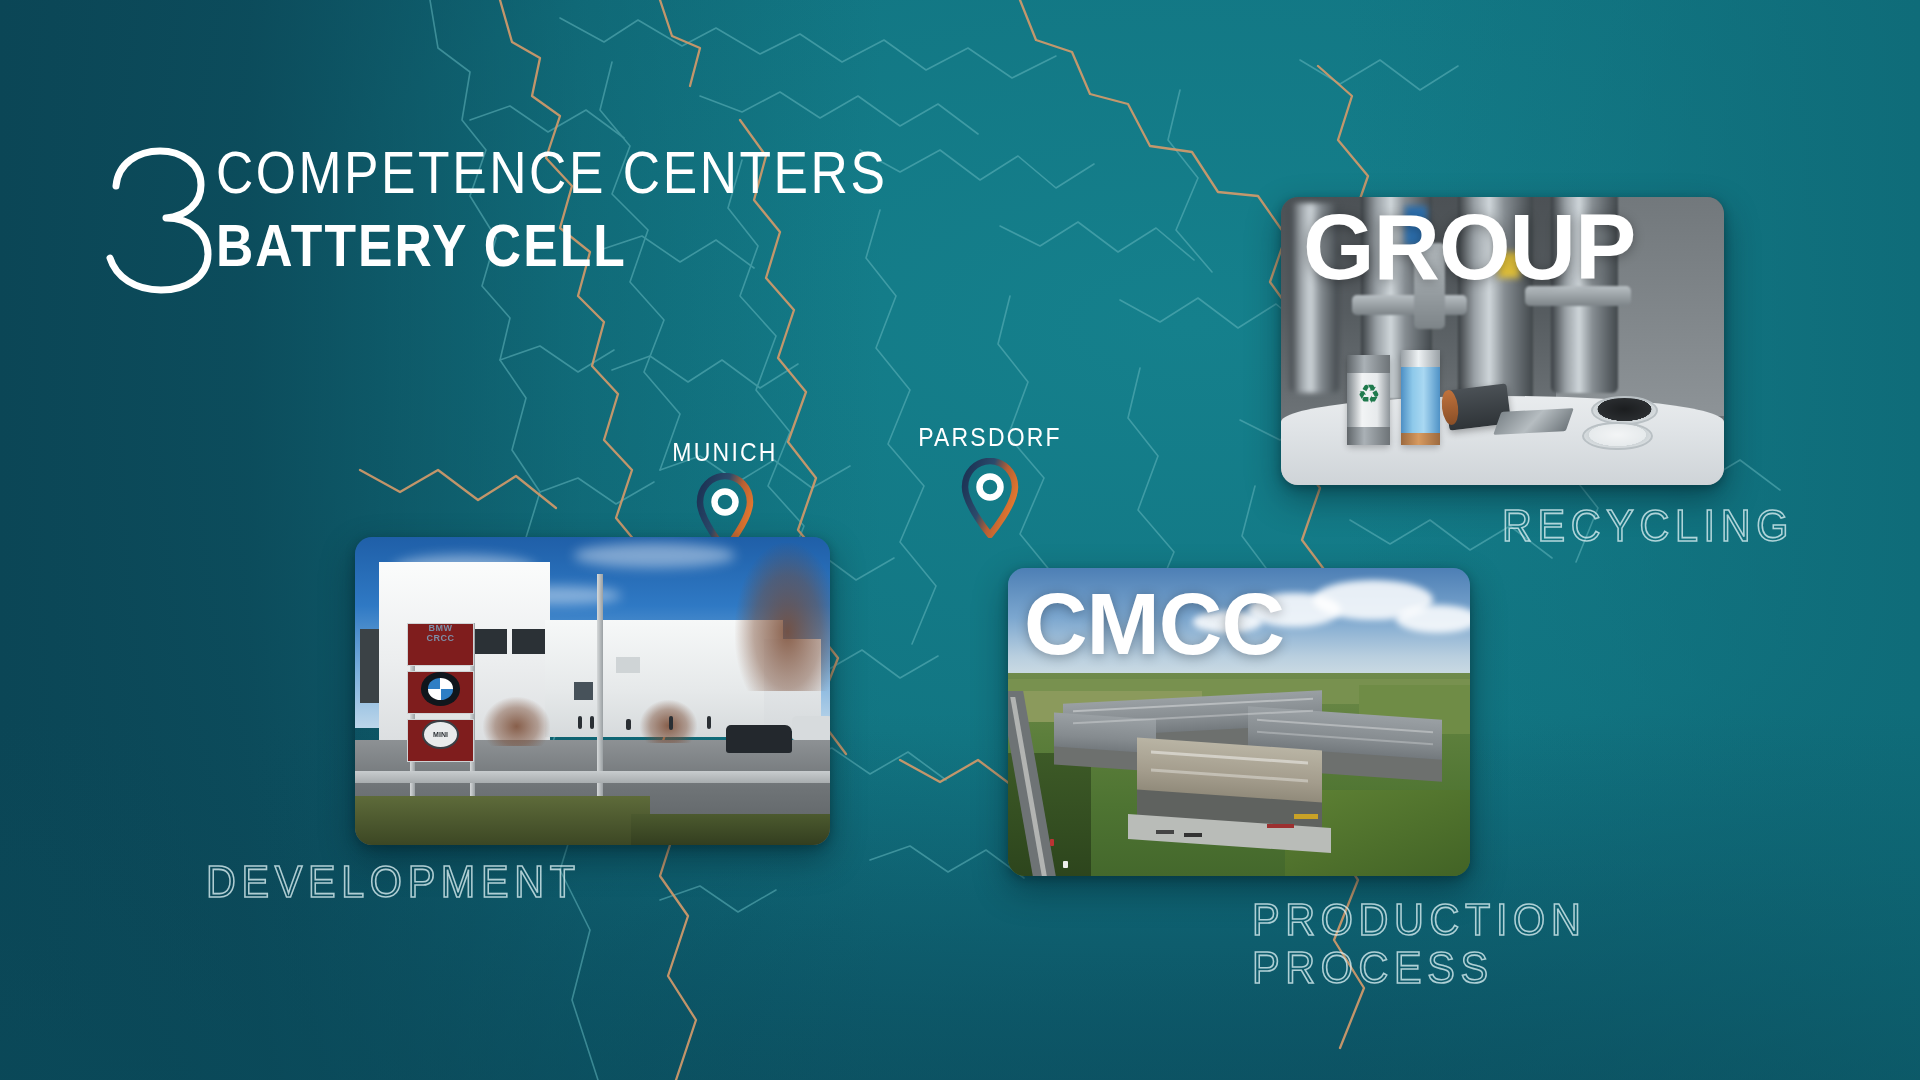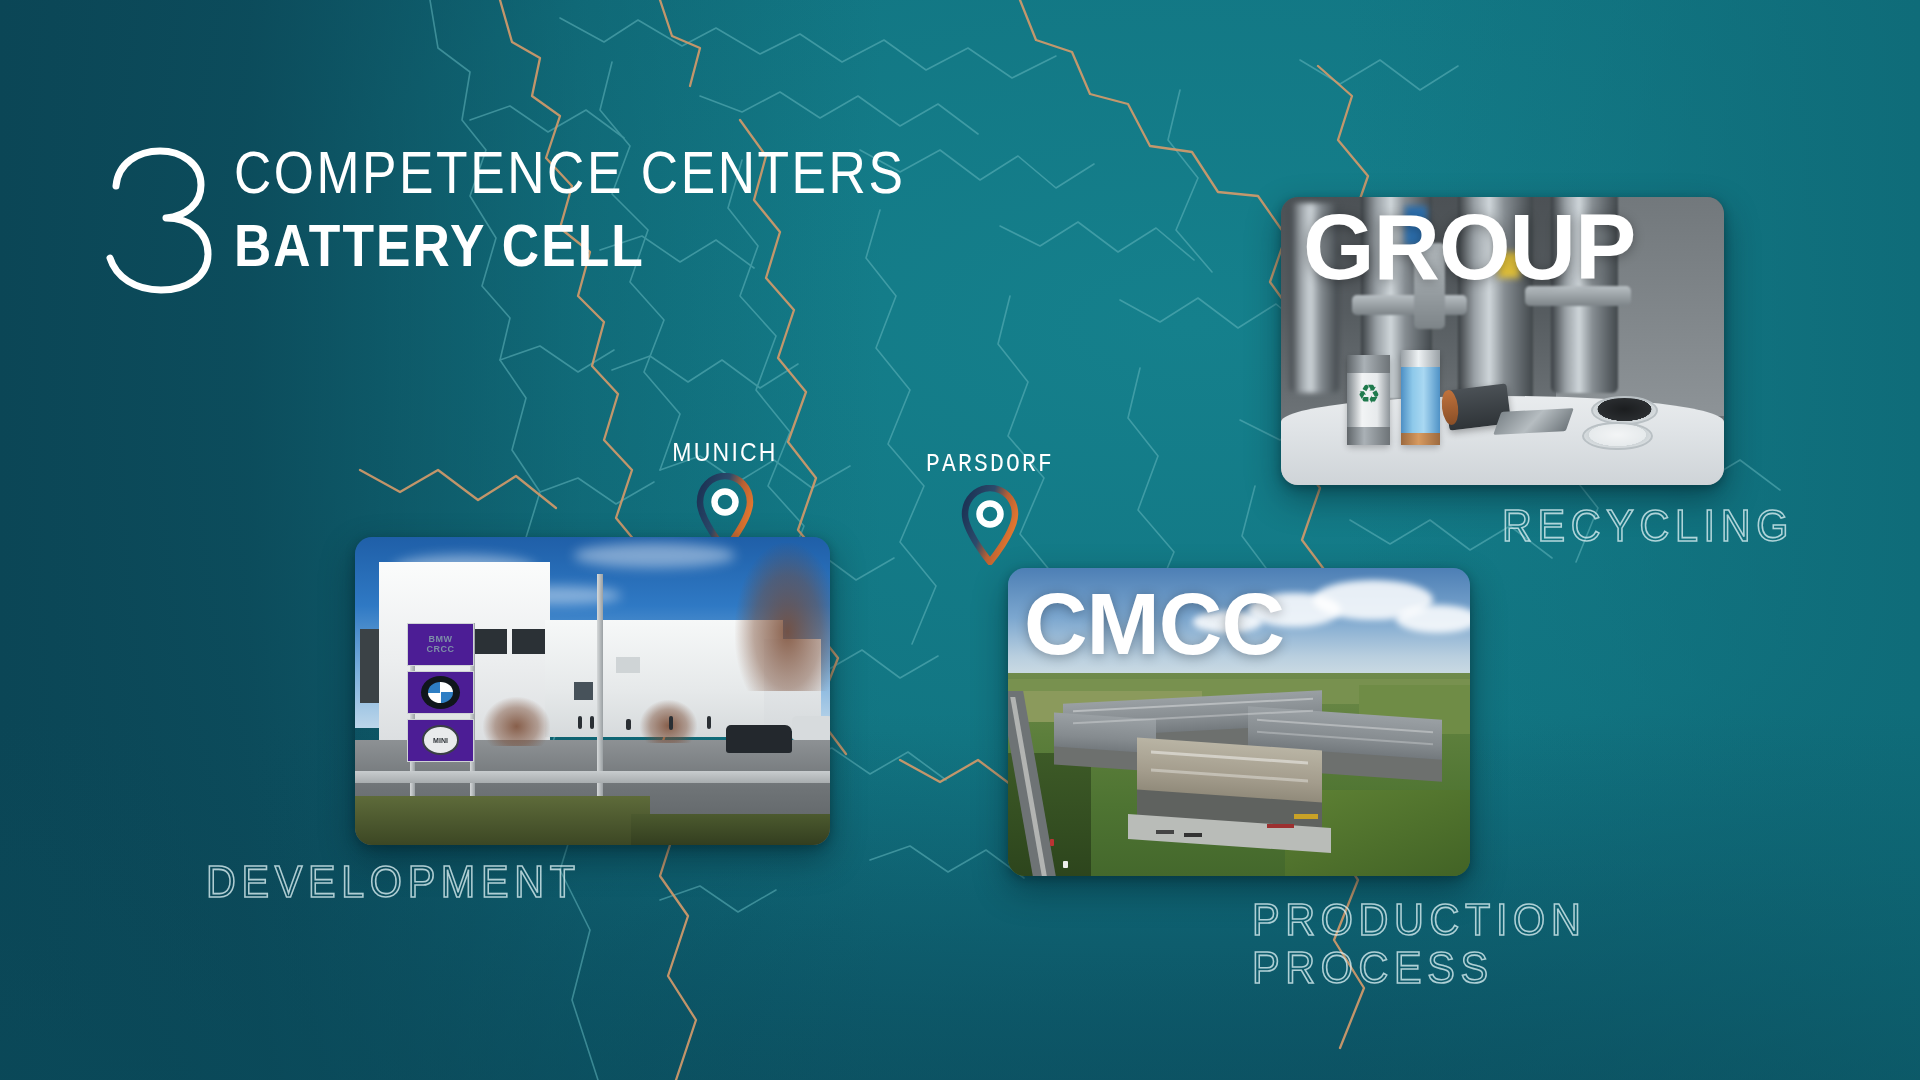--- a/index.html
+++ b/index.html
@@ -33,21 +33,21 @@
     background:linear-gradient(to top, rgba(10,74,90,0.55) 0%, rgba(10,74,90,0) 100%);
   }
 
   
   .map-layer { position:absolute; inset:0; }
   .map-layer svg { width:100%; height:100%; display:block; }
 
   
   .headline {
     position:absolute; left:104px; top:140px;
-    display:flex; align-items:flex-start; gap:18px;
+    display:flex; align-items:flex-start; gap:0;
   }
   .big-three {
     width:112px; height:148px; margin-top:6px; flex:none;
   }
   .headline-text { padding-top:4px; }
   .hl-line1 {
     font-size:60px; line-height:0.98; letter-spacing:3.0px;
     color:#ffffff; font-weight:400; white-space:nowrap;
     transform:scaleX(0.86); transform-origin:left center;
   }
@@ -142,22 +142,22 @@
   .bldg-dark-window { position:absolute; background:#2b3136; }
   .ground {
     position:absolute; left:0; bottom:0; width:100%; height:34%;
     background:linear-gradient(180deg,#8d9194 0%,#6f7477 45%,#5b6063 100%);
   }
   .greenbed {
     position:absolute; background:linear-gradient(180deg,#5e6b3a,#3c4724);
   }
   .mast { position:absolute; width:5px; background:linear-gradient(90deg,#d6d9da,#9aa0a3); }
   .sign-panel {
-    position:absolute; background:#4c1d95; border:1px solid #cfd3d5;
-    display:flex; align-items:center; justify-content:center;
+    position:absolute; background:#7f1d1d; border:1px solid #cfd3d5;
+    display:flex; justify-content:center;
   }
   .bmw-text { color:#7d8fa8; font-size:9px; font-weight:700; line-height:1.05; text-align:center; letter-spacing:0.5px;}
   .roundel { position:absolute; border-radius:50%; background:#10161c; }
   .roundel-in {
     position:absolute; inset:18%; border-radius:50%;
     background:
       conic-gradient(#ffffff 0deg 90deg, #2e7ec4 90deg 180deg, #ffffff 180deg 270deg, #2e7ec4 270deg 360deg);
   }
   .mini-logo {
     position:absolute; border-radius:50%;
@@ -279,21 +279,21 @@
           <stop offset="38%" stop-color="#2c4a6b"></stop>
           <stop offset="62%" stop-color="#b85f33"></stop>
           <stop offset="100%" stop-color="#ef7f2e"></stop>
         </linearGradient>
       </defs>
       <path d="M31 77 C31 77, 56 47, 56 29 C56 14.4, 44.8 3, 31 3 C17.2 3, 6 14.4, 6 29 C6 47, 31 77, 31 77 Z" fill="none" stroke="url(#pg2)" stroke-width="6.5" stroke-linejoin="round"></path>
       <circle cx="31" cy="29" r="10.5" fill="none" stroke="#ffffff" stroke-width="6.5"></circle>
     </svg>
   </div>
 
-  <div class="pin-group" style="left:890px; top:450px; width:200px;font-family:Liberation Mono, monospace;">
+  <div class="pin-group" style="left:890px; top:423px; width:200px;">
     <div class="pin-label">PARSDORF</div>
     <svg class="pin-mark" viewBox="0 0 62 80" aria-hidden="true">
       <defs>
         <linearGradient id="pg3" x1="0" y1="0.25" x2="1" y2="0.75">
           <stop offset="0%" stop-color="#1d3557"></stop>
           <stop offset="38%" stop-color="#2c4a6b"></stop>
           <stop offset="62%" stop-color="#b85f33"></stop>
           <stop offset="100%" stop-color="#ef7f2e"></stop>
         </linearGradient>
       </defs>

